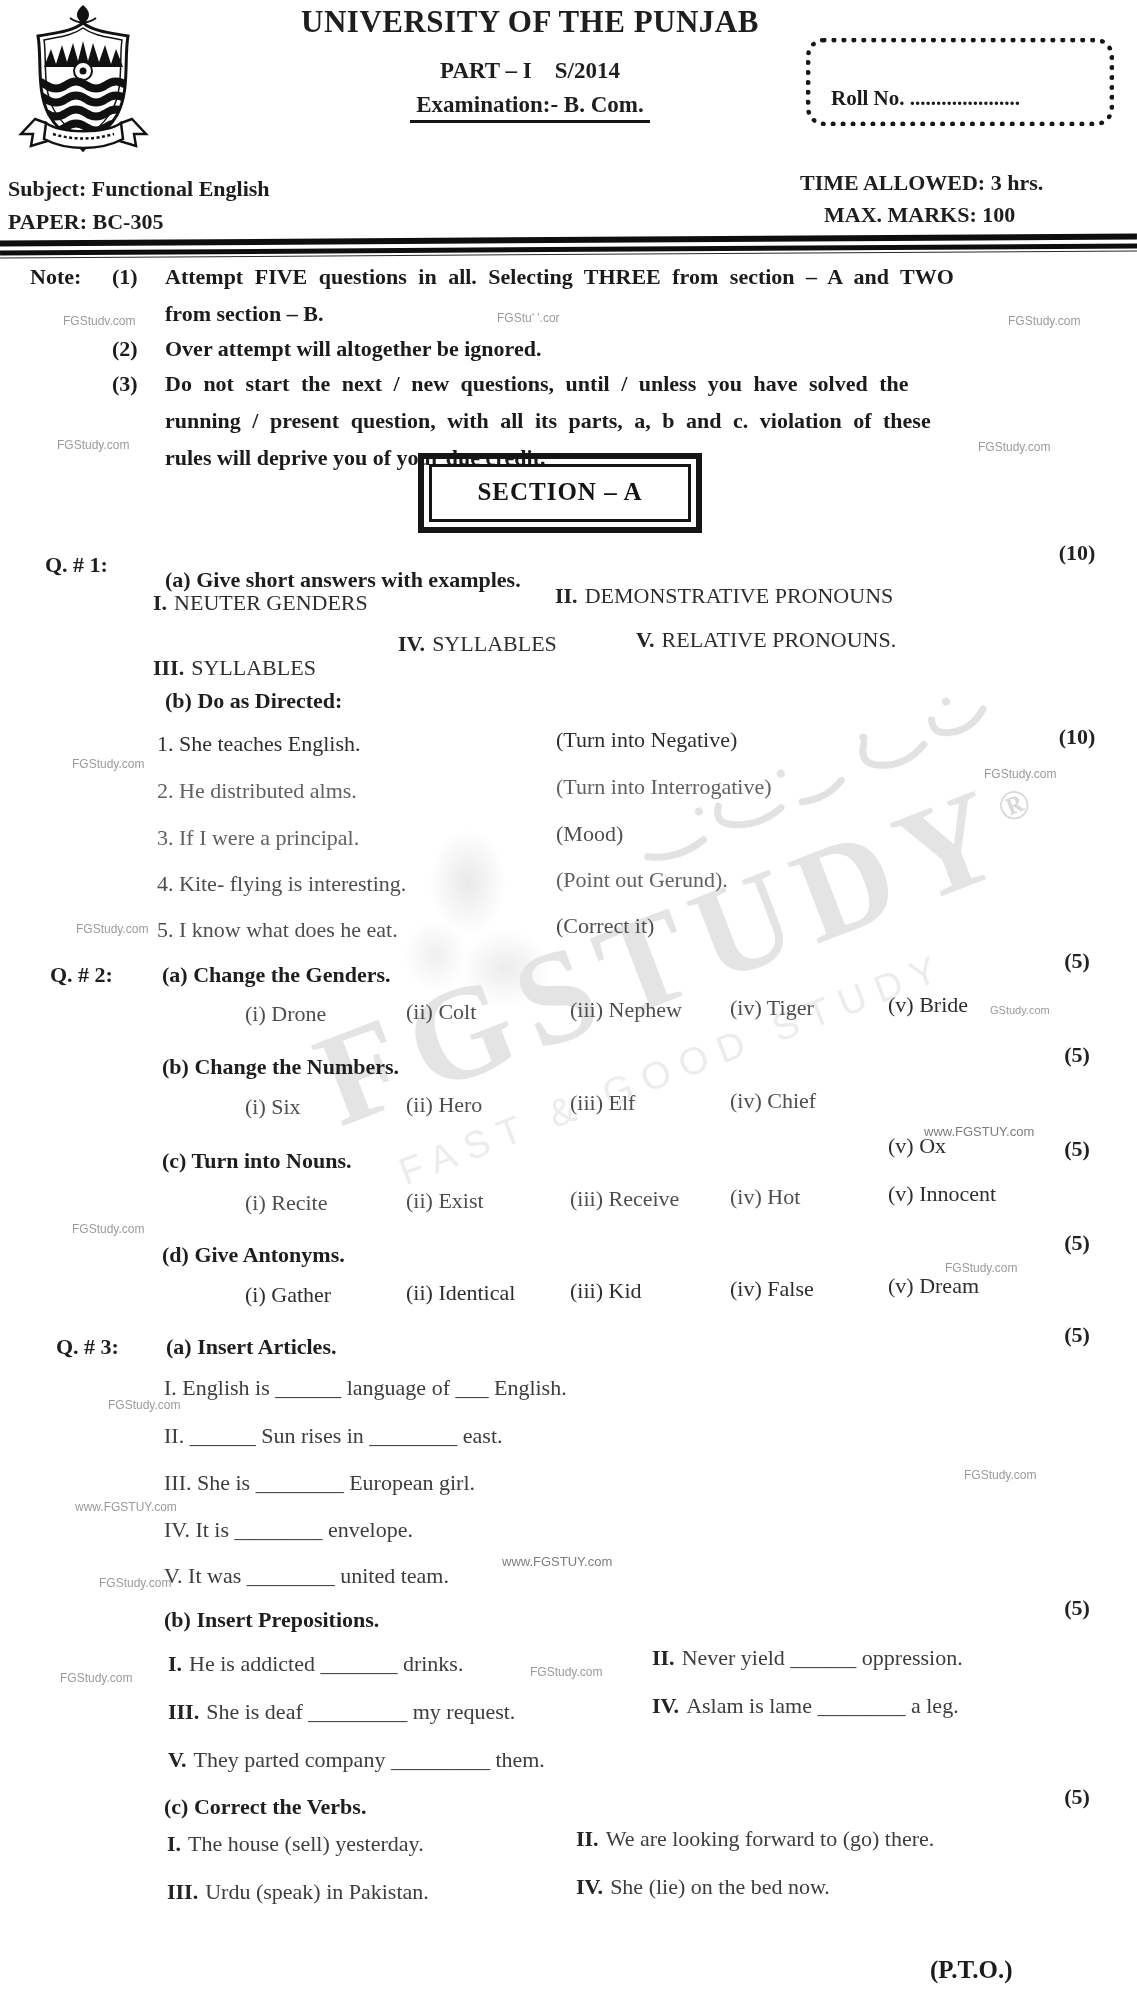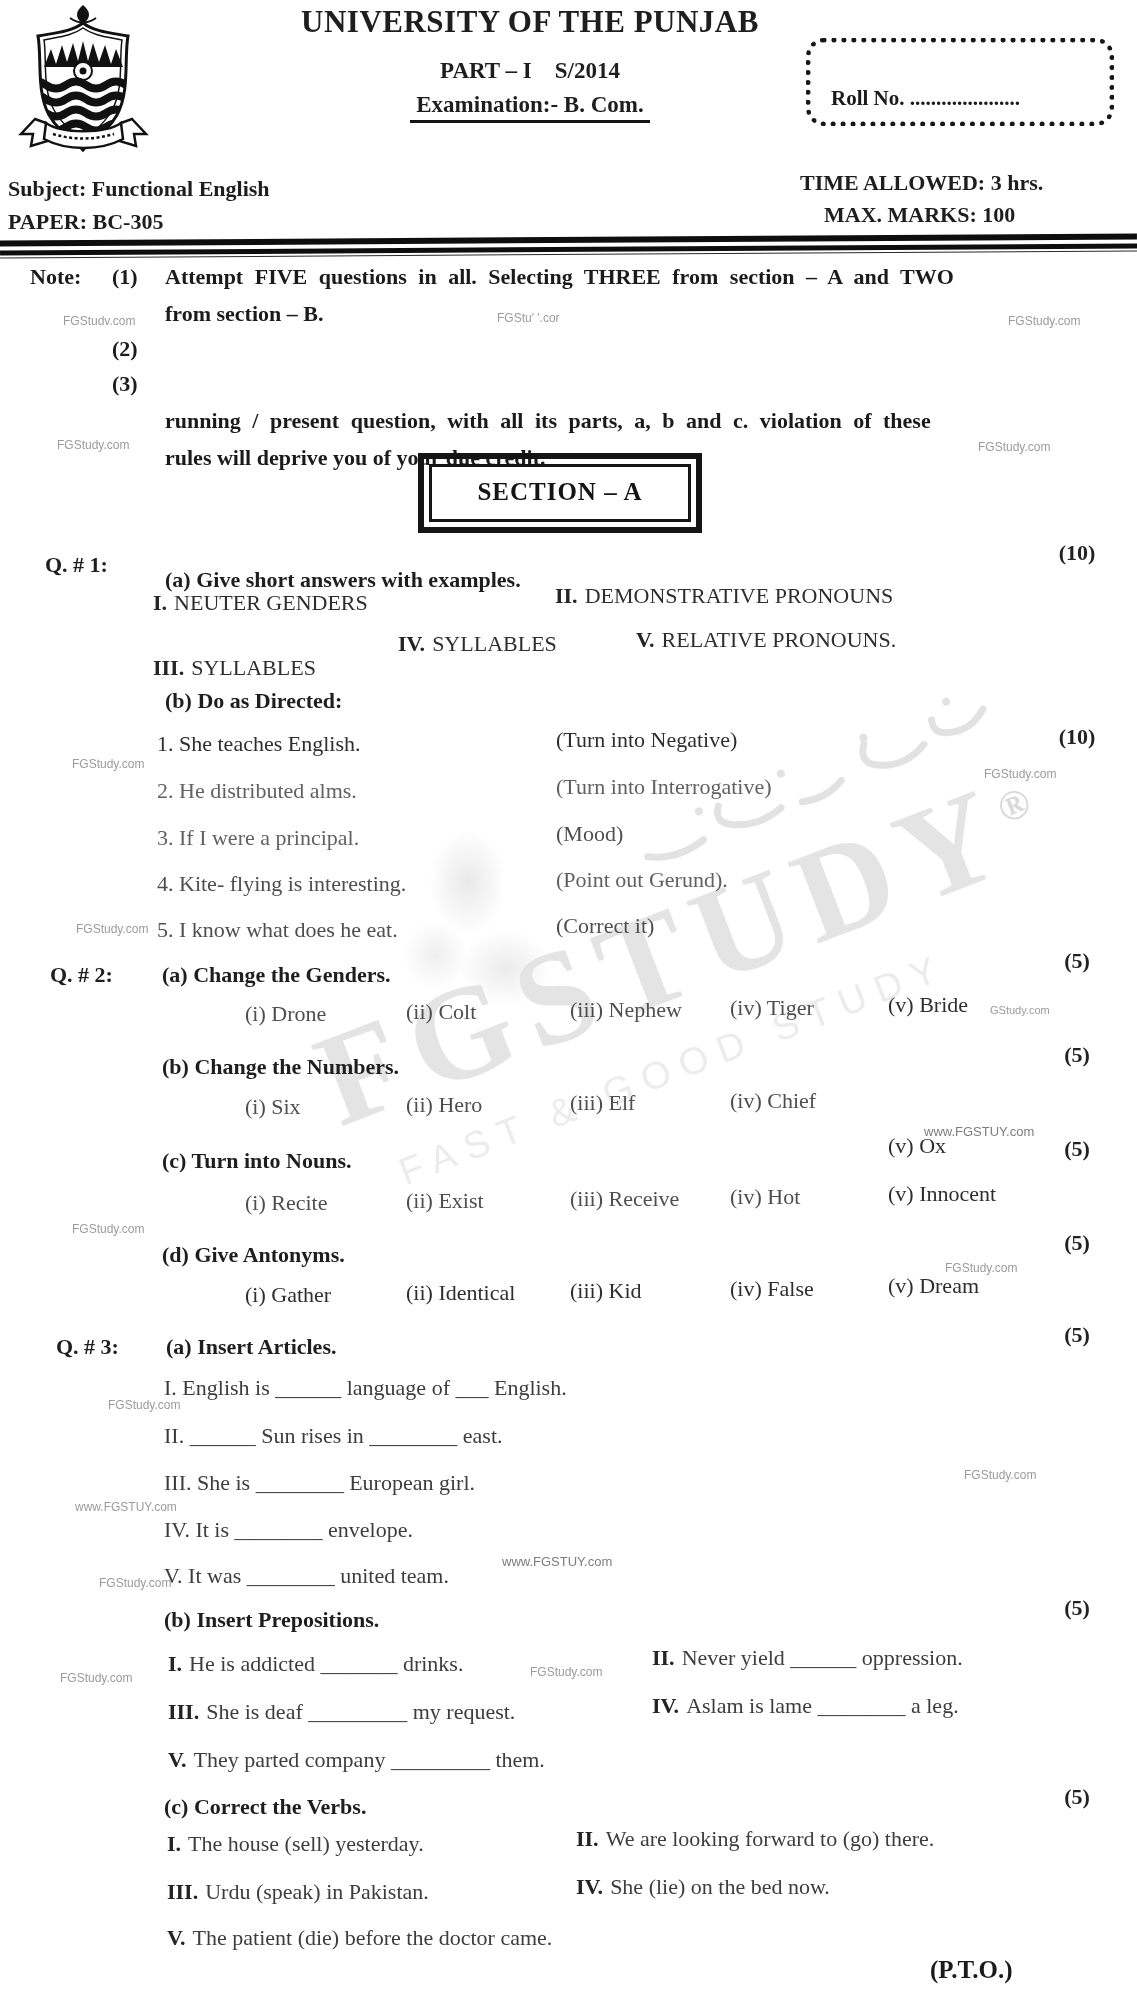--- a/index.html
+++ b/index.html
@@ -126,21 +126,23 @@
       <div class="bar2"></div>
       <div class="gap2"></div>
       <div class="bar3"></div>
   </div>
 
   <div class="abs noteline" style="left:30px;top:264px;">Note:</div>
   <div class="abs noteline" style="left:112px;top:264px;">(1)</div>
   <div class="abs noteline ws" style="left:165px;top:264px;">Attempt FIVE questions in all. Selecting THREE from section – A and TWO</div>
   <div class="abs noteline" style="left:165px;top:301px;">from section – B.</div>
   <div class="abs noteline" style="left:112px;top:336px;">(2)</div>
+  <div class="abs noteline" style="left:165px;top:336px;">Over attempt will altogether be ignored.</div>
   <div class="abs noteline" style="left:112px;top:371px;">(3)</div>
+  <div class="abs noteline ws" style="left:165px;top:371px;">Do not start the next / new questions, until / unless you have solved the</div>
   <div class="abs noteline ws" style="left:165px;top:408px;">running / present question, with all its parts, a, b and c. violation of these</div>
   <div class="abs noteline" style="left:165px;top:445px;">rules will deprive you of your due credit.</div>
 
   <div class="section-box">SECTION – A</div>
 
   <div class="abs b t22" style="left:45px;top:552px;">Q. # 1:</div>
   <div class="abs b t22" style="left:165px;top:567px;">(a) Give short answers with examples.</div>
   <div class="marks" style="top:540px;">(10)</div>
 
   <div class="abs t22 ink-a" style="left:153px;top:590px;"><span class="num">I.</span><span>NEUTER GENDERS</span></div>
@@ -216,21 +218,20 @@
   <div class="abs t22 ink-m" style="left:652px;top:1693px;"><span class="num">IV.</span><span>Aslam is lame ________ a leg.</span></div>
   <div class="abs t22 ink-m" style="left:168px;top:1747px;"><span class="num">V.</span><span>They parted company _________ them.</span></div>
 
   <div class="abs b t22" style="left:164px;top:1794px;">(c) Correct the Verbs.</div>
   <div class="marks" style="top:1784px;">(5)</div>
 
   <div class="abs t22 ink-m" style="left:167px;top:1831px;"><span class="num">I.</span><span>The house (sell) yesterday.</span></div>
   <div class="abs t22 ink-m" style="left:576px;top:1826px;"><span class="num">II.</span><span>We are looking forward to (go) there.</span></div>
   <div class="abs t22 ink-m" style="left:167px;top:1879px;"><span class="num">III.</span><span>Urdu (speak) in Pakistan.</span></div>
   <div class="abs t22 ink-m" style="left:576px;top:1874px;"><span class="num">IV.</span><span>She (lie) on the bed now.</span></div>
-  <div class="abs t22 ink-m" style="left:167px;top:1925px;"><span class="num">V.</span><span>The patient (die) before the doctor came.</span></div>
 
   <div class="pto">(P.T.O.)</div>
 
   <div class="wm" style="left:63px;top:314px;">FGStudv.com</div>
   <div class="wm" style="left:497px;top:311px;">FGStu' '.cor</div>
   <div class="wm" style="left:1008px;top:314px;">FGStudy.com</div>
   <div class="wm" style="left:57px;top:438px;">FGStudy.com</div>
   <div class="wm" style="left:978px;top:440px;">FGStudy.com</div>
   <div class="wm" style="left:72px;top:757px;">FGStudy.com</div>
   <div class="wm" style="left:984px;top:767px;">FGStudy.com</div>

